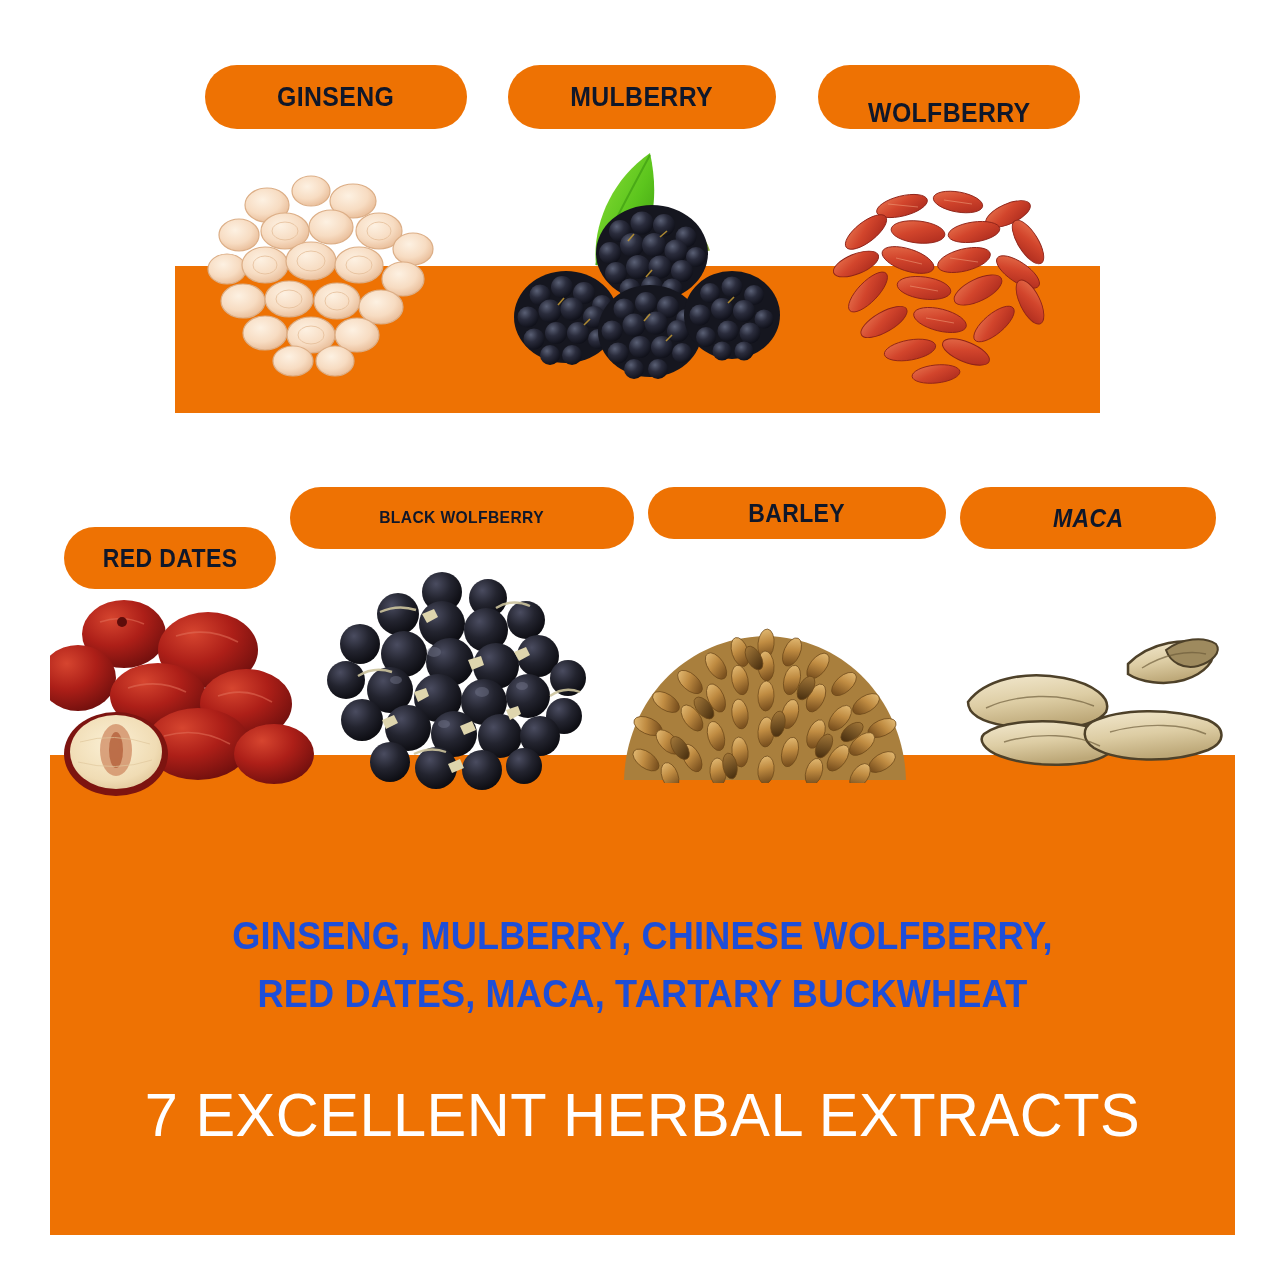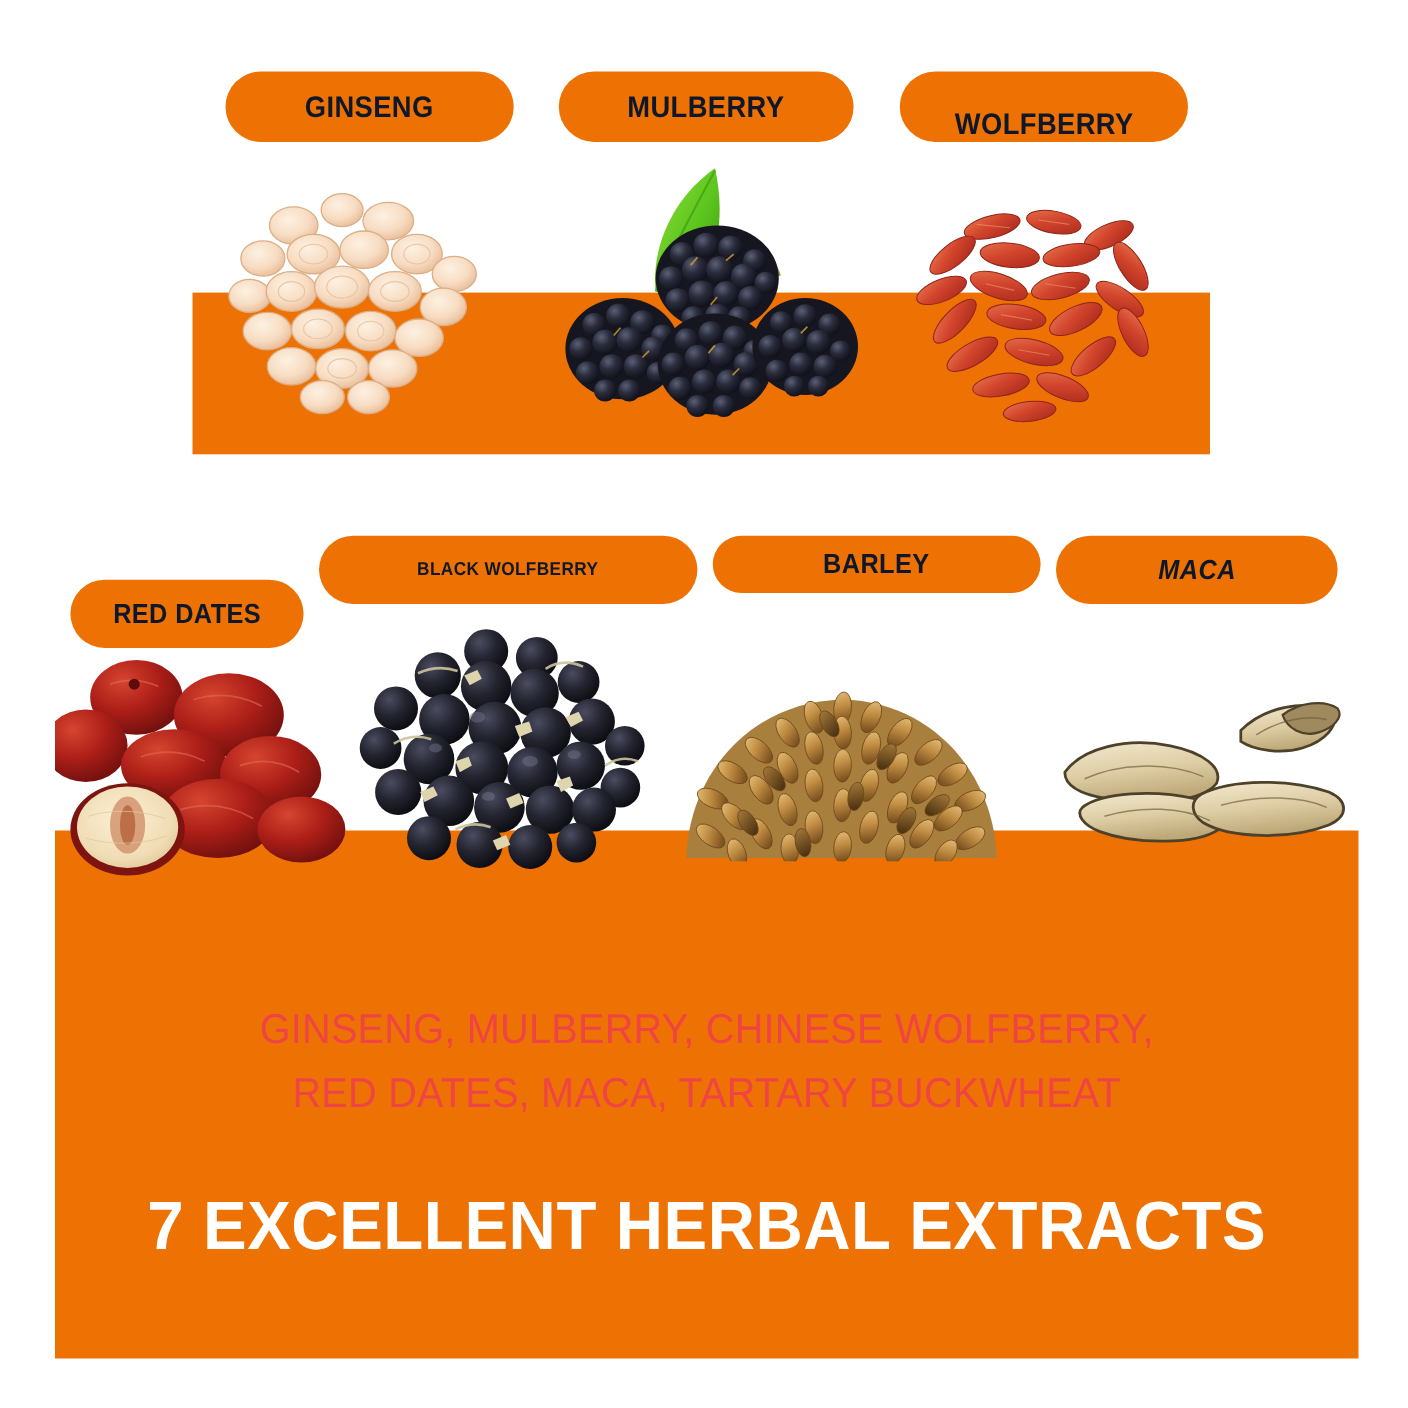--- a/index.html
+++ b/index.html
@@ -76,38 +76,38 @@
   #photo-barley       { left: 620px; top: 608px; width: 290px; height: 175px; }
   #photo-maca         { left: 960px; top: 630px; width: 270px; height: 145px; }
 
   
   #ingredient-list {
     position: absolute;
     left: 50px;
     top: 908px;
     width: 1185px;
     text-align: center;
-    color: #ef4444;
+    color: #1d4ed8;
     font-size: 38px;
     line-height: 1.52;
-    font-weight: 400;
+    font-weight: 700;
     letter-spacing: 0.2px;
     z-index: 45;
   }
   #ingredient-list .line { display: block; transform: scaleX(0.95); }
 
   #headline {
     position: absolute;
     left: 50px;
     top: 1082px;
     width: 1185px;
     text-align: center;
     color: #ffffff;
     font-size: 62px;
-    font-weight: 700;
+    font-weight: 400;
     letter-spacing: 0.5px;
     line-height: 1.05;
     z-index: 45;
   }
   #headline span { display: block; transform: scaleX(0.96); }
 </style>
 </head>
 <body>
 
 <div class="stage">

